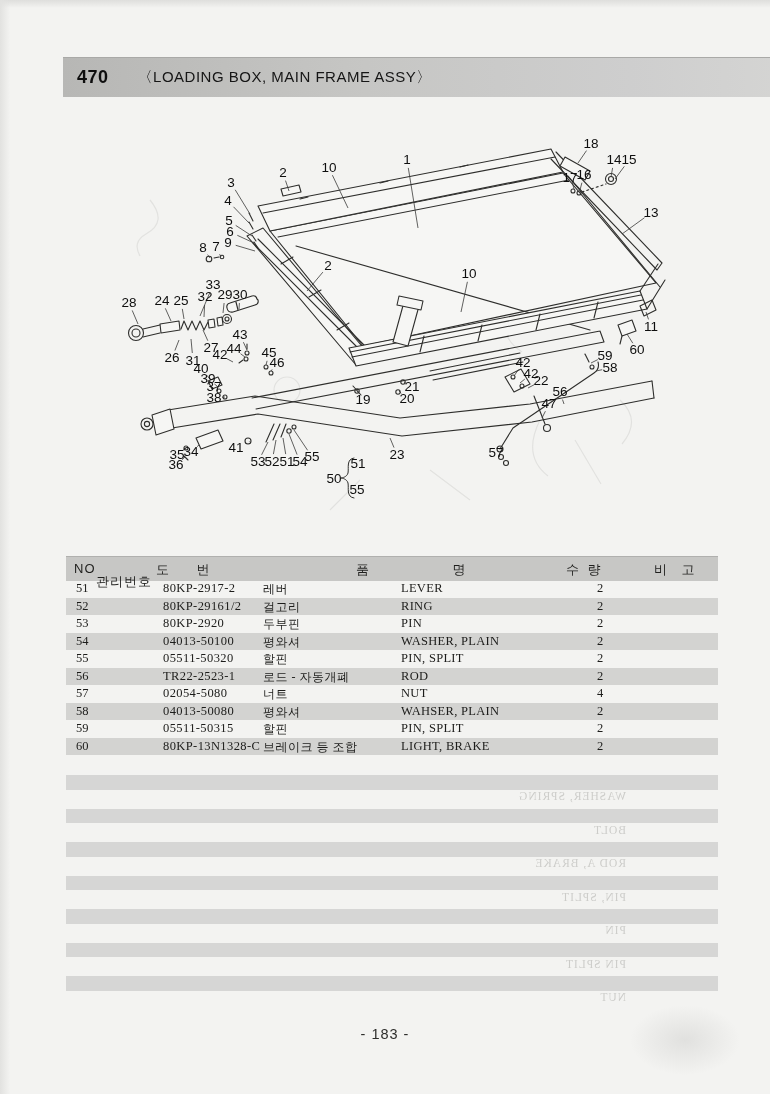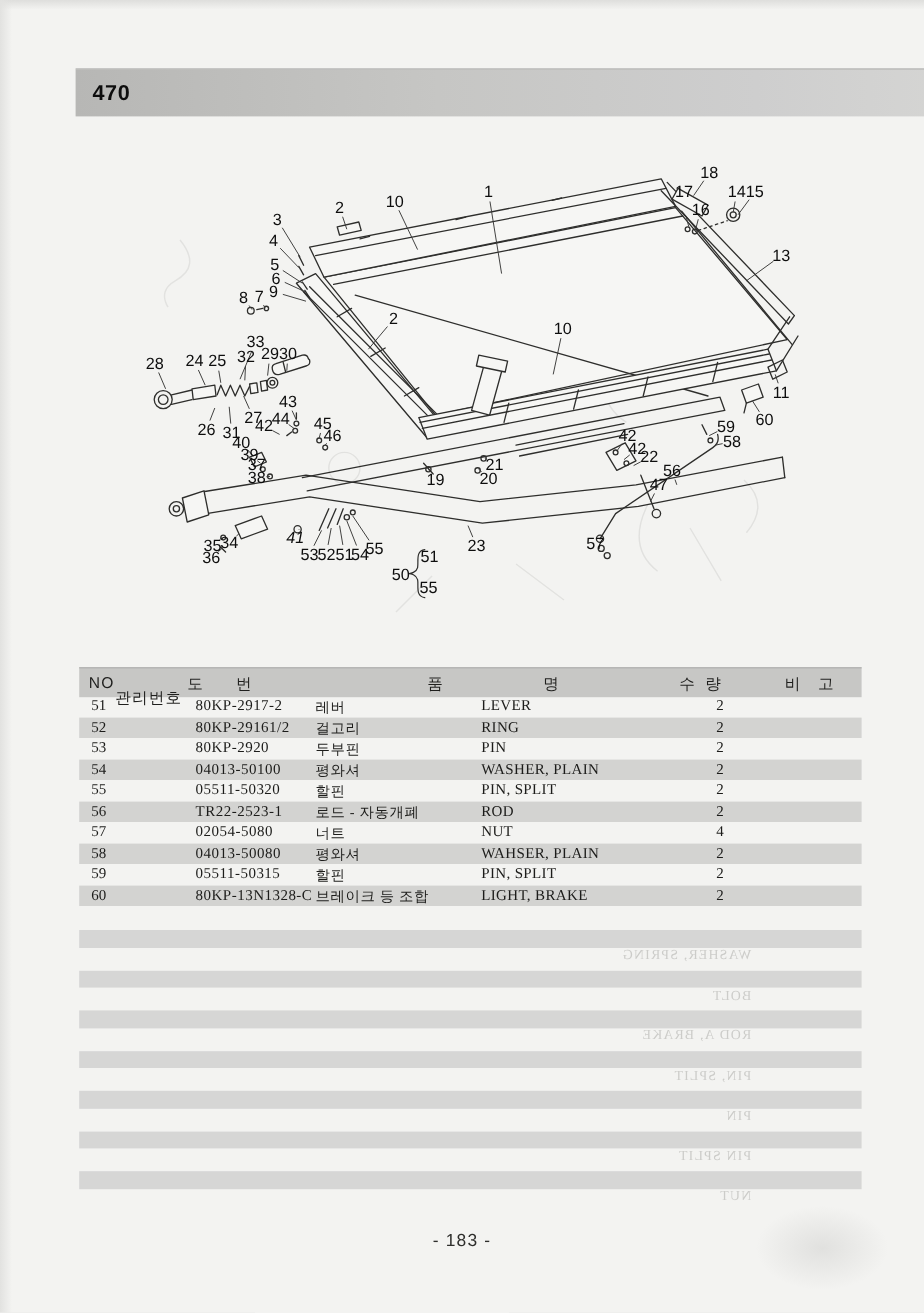--- a/index.html
+++ b/index.html
@@ -64,20 +64,21 @@
 </head>
 <body>
 
 <div class="page">
   <div class="edge-top"></div>
   <div class="edge-left"></div>
   <div class="smudge"></div>
 
   <div class="header-bar">
     <span class="sec-no">470</span>
+    <span class="title-en">〈LOADING BOX, MAIN FRAME ASSY〉</span>
   </div>
 
   <div class="diagram">
     <svg width="770" height="540" viewBox="0 0 770 540">
 
       <g stroke="#e0e0de" stroke-width="1.2" fill="none" opacity=".9">
         <path d="M150,200 q18,22 -4,34 q-14,8 -6,22"></path>
         <circle cx="287" cy="390" r="13"></circle>
         <path d="M470,230 q34,14 18,52 M510,300 q-16,34 12,52 M540,420 q-18,36 8,56 M575,440 l26,44"></path>
         <path d="M620,400 q22,20 2,44 M430,470 l40,30 M360,480 l-30,30"></path>
@@ -246,21 +247,21 @@
         <div class="callout" style="left: 329px; top: 168px;">10</div>
         <div class="callout" style="left: 283px; top: 173px;">2</div>
         <div class="callout" style="left: 231px; top: 183px;">3</div>
         <div class="callout" style="left: 228px; top: 201px;">4</div>
         <div class="callout" style="left: 229px; top: 221px;">5</div>
         <div class="callout" style="left: 230px; top: 232px;">6</div>
         <div class="callout" style="left: 228px; top: 243px;">9</div>
         <div class="callout" style="left: 203px; top: 248px;">8</div>
         <div class="callout" style="left: 216px; top: 247px;">7</div>
         <div class="callout" style="left: 591px; top: 144px;">18</div>
-        <div class="callout" style="left: 570px; top: 160px;">17</div>
+        <div class="callout" style="left: 570px; top: 178px;">17</div>
         <div class="callout" style="left: 584px; top: 175px;">16</div>
         <div class="callout" style="left: 614px; top: 160px;">14</div>
         <div class="callout" style="left: 629px; top: 160px;">15</div>
         <div class="callout" style="left: 651px; top: 213px;">13</div>
         <div class="callout" style="left: 469px; top: 274px;">10</div>
         <div class="callout" style="left: 328px; top: 266px;">2</div>
         <div class="callout" style="left: 651px; top: 327px;">11</div>
         <div class="callout" style="left: 637px; top: 350px;">60</div>
         <div class="callout" style="left: 605px; top: 356px;">59</div>
         <div class="callout" style="left: 610px; top: 368px;">58</div>
@@ -279,21 +280,21 @@
         <div class="callout" style="left: 220px; top: 355px;">42</div>
         <div class="callout" style="left: 269px; top: 353px;">45</div>
         <div class="callout" style="left: 277px; top: 363px;">46</div>
         <div class="callout" style="left: 201px; top: 369px;">40</div>
         <div class="callout" style="left: 208px; top: 379px;">39</div>
         <div class="callout" style="left: 214px; top: 387px;">37</div>
         <div class="callout" style="left: 214px; top: 398px;">38</div>
         <div class="callout" style="left: 363px; top: 400px;">19</div>
         <div class="callout" style="left: 412px; top: 387px;">21</div>
         <div class="callout" style="left: 407px; top: 399px;">20</div>
-        <div class="callout" style="left: 246px; top: 448px; font-style: italic;">41</div>
+        <div class="callout" style="left: 236px; top: 448px;">41</div>
         <div class="callout" style="left: 177px; top: 455px;">35</div>
         <div class="callout" style="left: 191px; top: 452px;">34</div>
         <div class="callout" style="left: 176px; top: 465px;">36</div>
         <div class="callout" style="left: 258px; top: 462px;">53</div>
         <div class="callout" style="left: 272px; top: 462px;">52</div>
         <div class="callout" style="left: 287px; top: 462px;">51</div>
         <div class="callout" style="left: 300px; top: 462px;">54</div>
         <div class="callout" style="left: 312px; top: 457px;">55</div>
         <div class="callout" style="left: 397px; top: 455px;">23</div>
         <div class="callout" style="left: 523px; top: 363px;">42</div>

